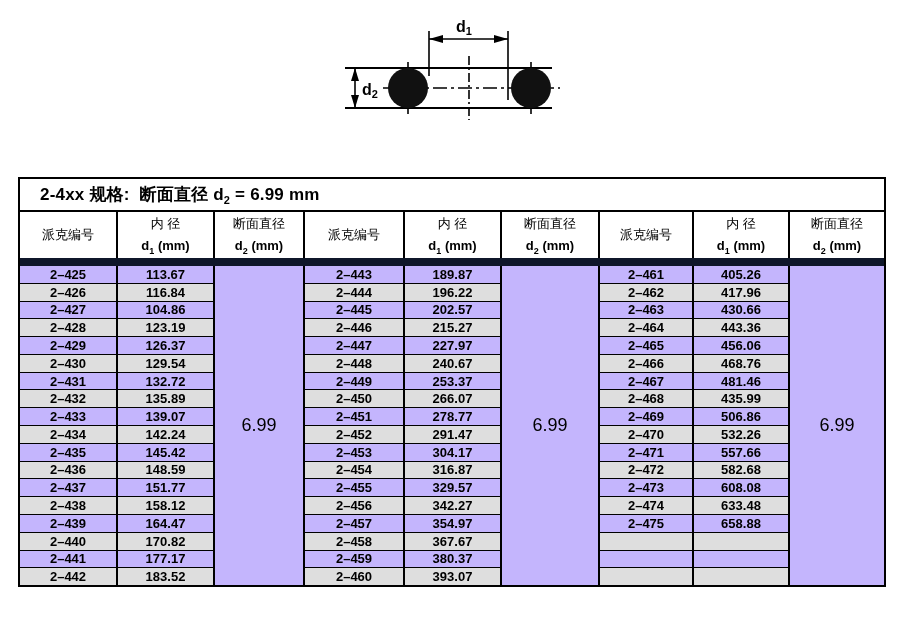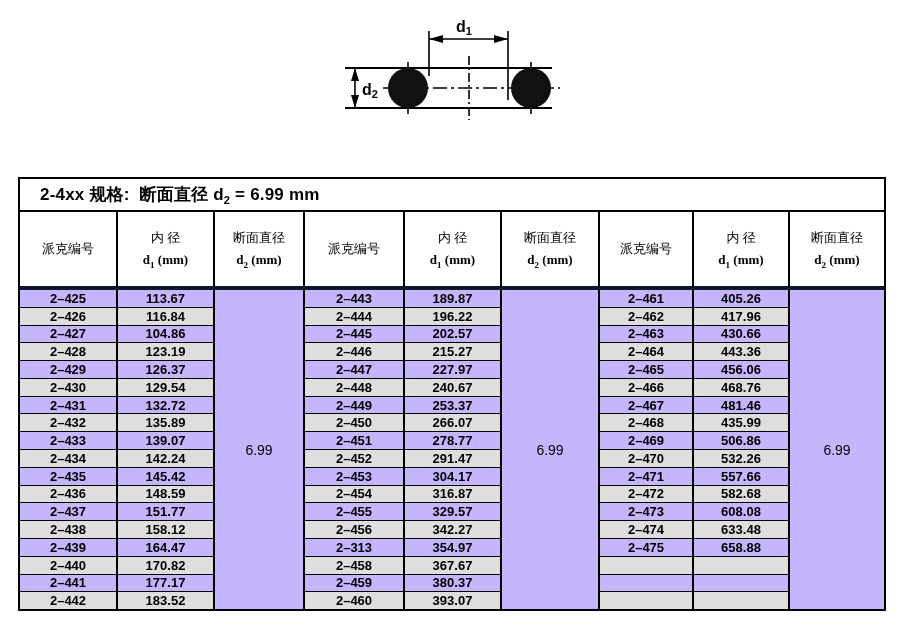--- a/index.html
+++ b/index.html
@@ -8,33 +8,33 @@
 
   
   .diagram{position:absolute;left:0;top:0;width:918px;height:145px;}
 
   
   .spec-table{position:absolute;left:18px;top:177px;width:868px;
               border:2px solid #000;background:#fff;box-sizing:border-box;}
   .title-row{height:31px;border-bottom:2px solid #000;display:flex;align-items:center;
              padding-left:20px;font-weight:bold;font-size:17px;letter-spacing:.2px;}
   .title-row sub{font-size:11px;line-height:0;}
-  .header-row{display:flex;height:78px;border-bottom:4px solid #0f172a;box-sizing:border-box;font-family:Liberation Serif, serif;}
+  .header-row{display:flex;height:54px;border-bottom:8px solid #0f172a;box-sizing:border-box;}
   .hcell{display:flex;flex-direction:column;align-items:center;justify-content:center;
          font-size:13px;line-height:1.7;box-sizing:border-box;border-right:2px solid #000;}
   .dline{font-weight:bold;font-size:13px;}
   .dline sub{font-size:9px;line-height:0;}
   .data-area{display:flex;height:319px;box-sizing:border-box;}
   .col{display:flex;flex-direction:column;box-sizing:border-box;border-right:2px solid #000;background:#c4b5fd;}
   .cell{flex:1;display:flex;align-items:center;justify-content:center;
         font-weight:bold;font-size:13px;border-bottom:1px solid #000;box-sizing:border-box;}
   .cell:last-child{border-bottom:none;}
   .shaded{background:#dedede;}
   .d2col{display:flex;align-items:center;justify-content:center;
-         font-size:14px;font-weight:normal;}
+         font-size:18px;font-weight:normal;}
   .last{border-right:none;}
   .w1{width:98px;} .w2{width:97px;} .w3{width:90px;}
   .w4{width:100px;} .w5{width:97px;} .w6{width:98px;}
   .w7{width:94px;} .w8{width:96px;} .w9{flex:1;}
 </style>
 </head>
 <body>
 
 <div class="page">
 
@@ -156,21 +156,21 @@
           <div class="cell">2–447</div>
           <div class="cell shaded">2–448</div>
           <div class="cell">2–449</div>
           <div class="cell shaded">2–450</div>
           <div class="cell">2–451</div>
           <div class="cell shaded">2–452</div>
           <div class="cell">2–453</div>
           <div class="cell shaded">2–454</div>
           <div class="cell">2–455</div>
           <div class="cell shaded">2–456</div>
-          <div class="cell">2–313</div>
+          <div class="cell">2–457</div>
           <div class="cell shaded">2–458</div>
           <div class="cell">2–459</div>
           <div class="cell shaded">2–460</div>
         </div>
         <div class="col w5">
           <div class="cell">189.87</div>
           <div class="cell shaded">196.22</div>
           <div class="cell">202.57</div>
           <div class="cell shaded">215.27</div>
           <div class="cell">227.97</div>

